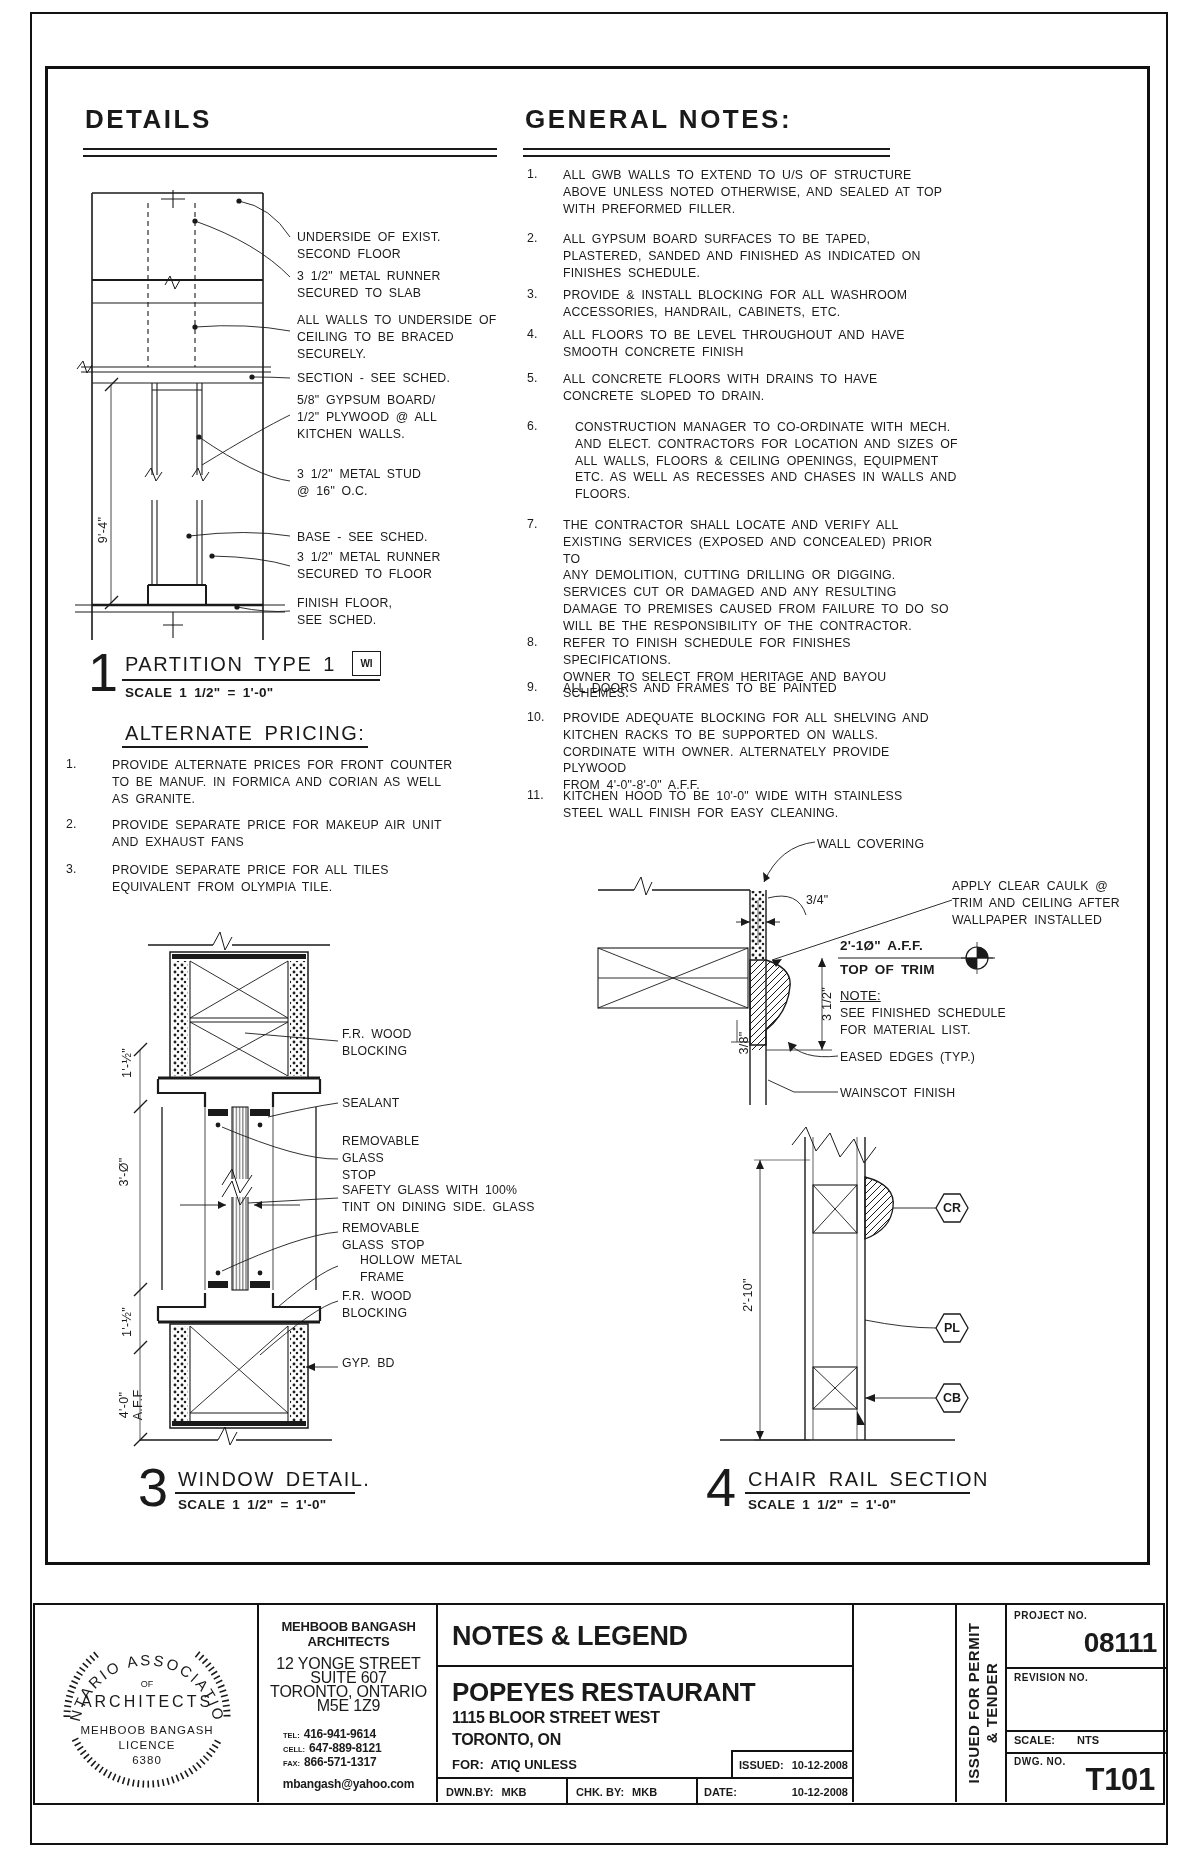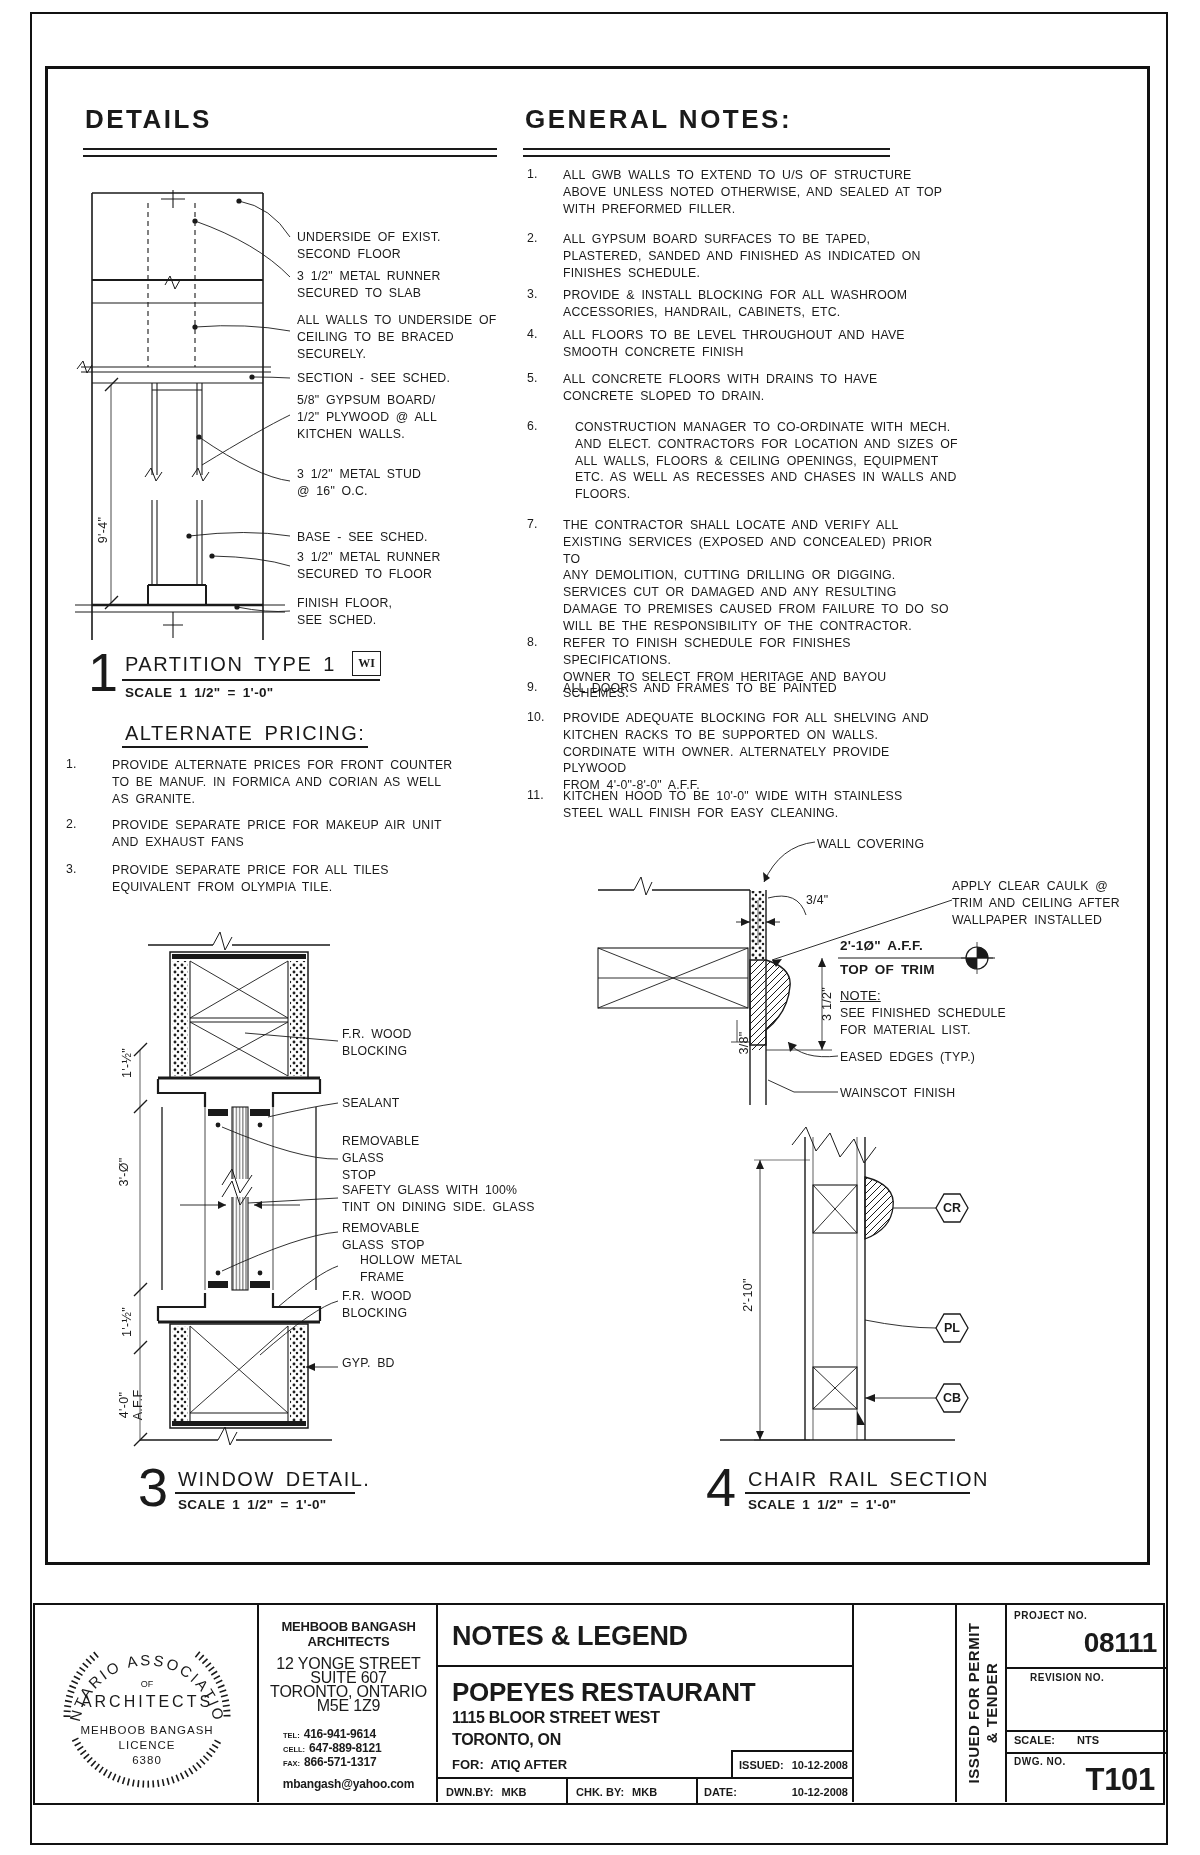--- a/index.html
+++ b/index.html
@@ -9,22 +9,22 @@
   .t{position:absolute;white-space:pre-line;font-size:12.3px;line-height:16.8px;
      letter-spacing:.2px;word-spacing:3px;color:#1a1a1a;}
   .hdr{position:absolute;font-size:26px;font-weight:bold;letter-spacing:2.5px;white-space:pre;}
   .dbl-rule{position:absolute;height:5px;border-top:2px solid #1a1a1a;border-bottom:2px solid #1a1a1a;}
   .rule{position:absolute;background:#1a1a1a;}
   .bignum{position:absolute;font-size:54px;font-weight:400;line-height:54px;}
   .cap-title{position:absolute;font-size:20px;letter-spacing:1.5px;word-spacing:4px;white-space:pre;}
   .cap-scale{position:absolute;font-size:13.5px;font-weight:bold;letter-spacing:.3px;word-spacing:3px;white-space:pre;}
   .vdim{position:absolute;transform:rotate(-90deg);font-size:12.5px;white-space:pre-line;
         text-align:center;line-height:14px;letter-spacing:.3px;}
-  .tagbox{position:absolute;border:1.6px solid #1a1a1a;font-size:12px;font-weight:bold;
-          display:flex;align-items:center;justify-content:center;font-family:Liberation Serif, serif;}
+  .tagbox{position:absolute;border:1.6px solid #1a1a1a;font-size:10px;font-weight:bold;
+          display:flex;align-items:center;justify-content:center;}
   .hex{position:absolute;width:34px;height:30px;display:flex;align-items:center;justify-content:center;
        font-size:12.5px;font-weight:bold;}
   .notes-num{position:absolute;width:34px;font-size:12.3px;letter-spacing:.2px;}
   svg{position:absolute;overflow:visible;}
   svg text{font-family:"Liberation Sans",sans-serif;fill:#1a1a1a;}
   
   #tblock{position:absolute;left:33px;top:1603px;width:1132px;height:202px;border:2.5px solid #111;box-sizing:border-box;}
   .tb-cell{position:absolute;box-sizing:border-box;}
   .tb-lab{font-size:10px;letter-spacing:.5px;font-weight:bold;}
   .tb-big{font-weight:bold;letter-spacing:-.3px;}
@@ -437,21 +437,21 @@
 
     <div class="tb-cell" style="left:403px;top:0;width:416px;height:197px;border-right:2px solid #111;">
       <div class="abs" style="left:0;top:0;width:416px;height:60px;border-bottom:2px solid #111;">
         <div class="abs tb-big" style="left:14px;top:16px;font-size:27px;">NOTES &amp; LEGEND</div>
       </div>
       <div class="abs tb-big" style="left:14px;top:72px;font-size:26px;">POPEYES RESTAURANT</div>
       <div class="abs tb-big" style="left:14px;top:104px;font-size:16px;">1115 BLOOR STREET WEST</div>
       <div class="abs tb-big" style="left:14px;top:126px;font-size:16px;">TORONTO, ON</div>
       <div class="abs" style="left:14px;top:152px;font-size:13px;font-weight:bold;">
         <span>FOR:</span>&nbsp;
-        <span>ATIQ AFTER</span>
+        <span>ATIQ UNLESS</span>
       </div>
       <div class="tb-cell" style="left:293px;top:145px;width:123px;height:27px;border-left:2px solid #111;border-top:2px solid #111;font-size:11px;font-weight:bold;display:flex;align-items:center;justify-content:space-between;padding:0 6px;box-sizing:border-box;">
         <span>ISSUED:</span>
         <span>10-12-2008</span>
       </div>
       <div class="abs" style="left:0;top:172px;width:416px;height:25px;border-top:2px solid #111;font-size:11px;font-weight:bold;">
         <div class="abs" style="left:0;top:0;width:130px;height:25px;display:flex;align-items:center;gap:8px;padding-left:8px;box-sizing:border-box;border-right:2px solid #111;">
           <span>DWN.BY:</span>
           <span>MKB</span>
         </div>
@@ -470,21 +470,21 @@
       <div class="abs" style="left:-74px;top:80px;width:200px;height:36px;transform:rotate(-90deg);font-size:15px;font-weight:bold;text-align:center;white-space:pre-line;line-height:18px;letter-spacing:.5px;">ISSUED FOR PERMIT
 &amp; TENDER</div>
     </div>
 
     <div class="tb-cell" style="left:972px;top:0;width:160px;height:197px;">
       <div class="abs" style="left:0;top:0;width:160px;height:62px;border-bottom:2px solid #111;">
         <span class="abs tb-lab" style="left:7px;top:5px;">PROJECT NO.</span>
         <span class="abs tb-big" style="right:10px;top:22px;font-size:28px;">08111</span>
       </div>
       <div class="abs" style="left:0;top:62px;width:160px;height:63px;border-bottom:2px solid #111;">
-        <span class="abs tb-lab" style="left:7px;top:5px;margin-left:16px;">REVISION NO.</span>
+        <span class="abs tb-lab" style="left:7px;top:5px;">REVISION NO.</span>
       </div>
       <div class="abs" style="left:0;top:125px;width:160px;height:22px;border-bottom:2px solid #111;font-size:11px;font-weight:bold;text-align:right;">
         <span class="abs" style="left:7px;top:4px;">SCALE:</span>
         <span class="abs" style="left:70px;top:4px;">NTS</span>
       </div>
       <div class="abs" style="left:0;top:147px;width:160px;height:50px;">
         <span class="abs tb-lab" style="left:7px;top:4px;">DWG. NO.</span>
         <span class="abs tb-big" style="right:12px;top:10px;font-size:31px;">T101</span>
       </div>
     </div>

